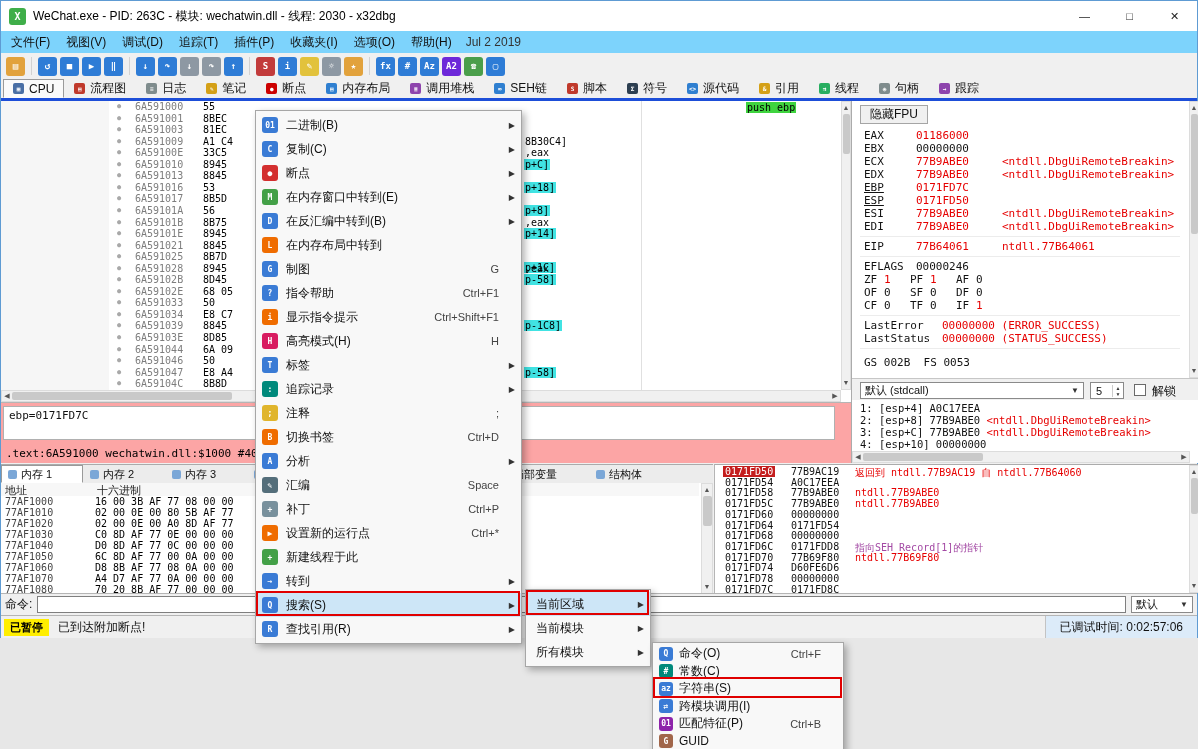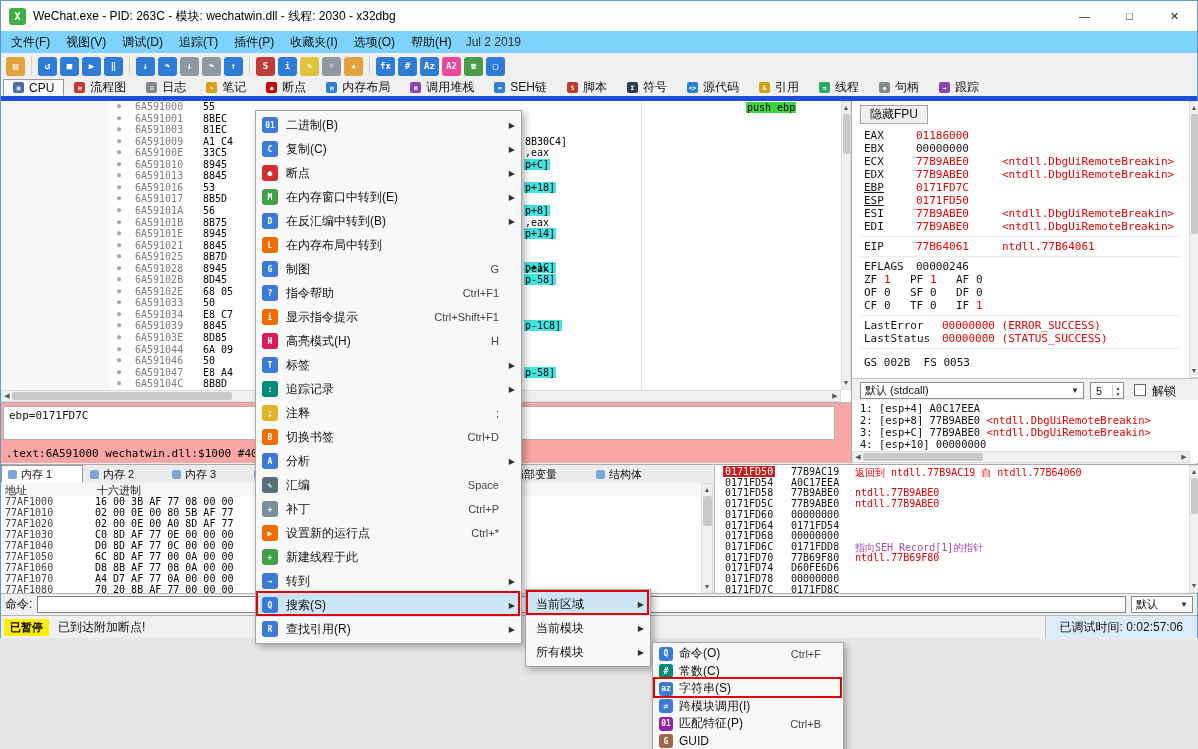--- a/index.html
+++ b/index.html
@@ -14,21 +14,21 @@
 .wc{width:45px;height:30px;display:flex;align-items:center;justify-content:center;font-size:11px;color:#222}
 
 #menubar{position:absolute;left:0;top:30px;width:100%;height:22px;background:#7dd3fc;display:flex;align-items:center;padding-left:2px}
 .mb-item{padding:3px 8px;font-size:12px}
 #builddate{margin-left:6px;color:#333;font-size:12px}
 
 #toolbar{position:absolute;left:0;top:52px;width:100%;height:26px;background:#f0f0f0;display:flex;align-items:center;gap:3px;padding-left:5px}
 .tbi{width:19px;height:19px;border-radius:3px;color:#fff;font:bold 9px "DejaVu Sans Mono",monospace;display:flex;align-items:center;justify-content:center}
 .tsep{width:1px;height:18px;background:#d2d2d2;margin:0 3px}
 
-#tabbar{position:absolute;left:0;top:78px;width:100%;height:22px;background:#f0f0f0;display:flex;align-items:stretch;padding-left:2px;border-bottom:5px solid #1d4ed8}
+#tabbar{position:absolute;left:0;top:78px;width:100%;height:22px;background:#f0f0f0;display:flex;align-items:stretch;padding-left:2px;border-bottom:3px solid #1d4ed8}
 .tab{display:flex;align-items:center;gap:5px;padding:0 9px;font-size:12px;border:1px solid transparent}
 .tab.sel{background:#fafafa;border:1px solid #9a9a9a;border-bottom-color:#fafafa}
 .tico{width:11px;height:11px;border-radius:2px;color:#fff;font:bold 6px "DejaVu Sans Mono",monospace;display:flex;align-items:center;justify-content:center}
 
 #disasm{position:absolute;left:0;top:100px;width:850px;height:362px;background:#fff}
 #dz-rows{position:absolute;left:0;top:0;width:840px;height:289px;overflow:hidden;background:#fff}
 #gutter{position:absolute;left:0;top:0;width:108px;height:289px;background:#f6f6f6}
 #colline{position:absolute;left:640px;top:0;height:289px;border-left:1px solid #e0e0e0}
 .dr{position:absolute;left:0;width:100%;height:12px;font:10px "DejaVu Sans Mono",monospace;white-space:nowrap}
 .ddot{position:absolute;left:116px;top:0;color:#a9a9a9;font-size:7px;line-height:11px}
@@ -164,21 +164,21 @@
       <div class="tsep"></div>
       <div class="tbi" style="background: rgb(194, 59, 59);">S</div>
       <div class="tbi" style="background: rgb(46, 124, 214);">i</div>
       <div class="tbi" style="background: rgb(226, 194, 60);">✎</div>
       <div class="tbi" style="background: rgb(141, 152, 163);">☼</div>
       <div class="tbi" style="background: rgb(226, 162, 60);">★</div>
       <div class="tsep"></div>
       <div class="tbi" style="background: rgb(46, 124, 214);">fx</div>
       <div class="tbi" style="background: rgb(46, 124, 214);">#</div>
       <div class="tbi" style="background: rgb(46, 124, 214);">Az</div>
-      <div class="tbi" style="background: #ec4899;">A2</div>
+      <div class="tbi" style="background: #6d28d9;">A2</div>
       <div class="tbi" style="background: rgb(74, 158, 74);">☎</div>
       <div class="tbi" style="background: rgb(46, 124, 214);">▢</div>
     </div>
 
   <div id="tabbar">
       <div class="tab sel">
         <div class="tico" style="background: rgb(74, 111, 165);">▦</div>
         <div class="tlabel">CPU</div>
       </div>
       <div class="tab">

